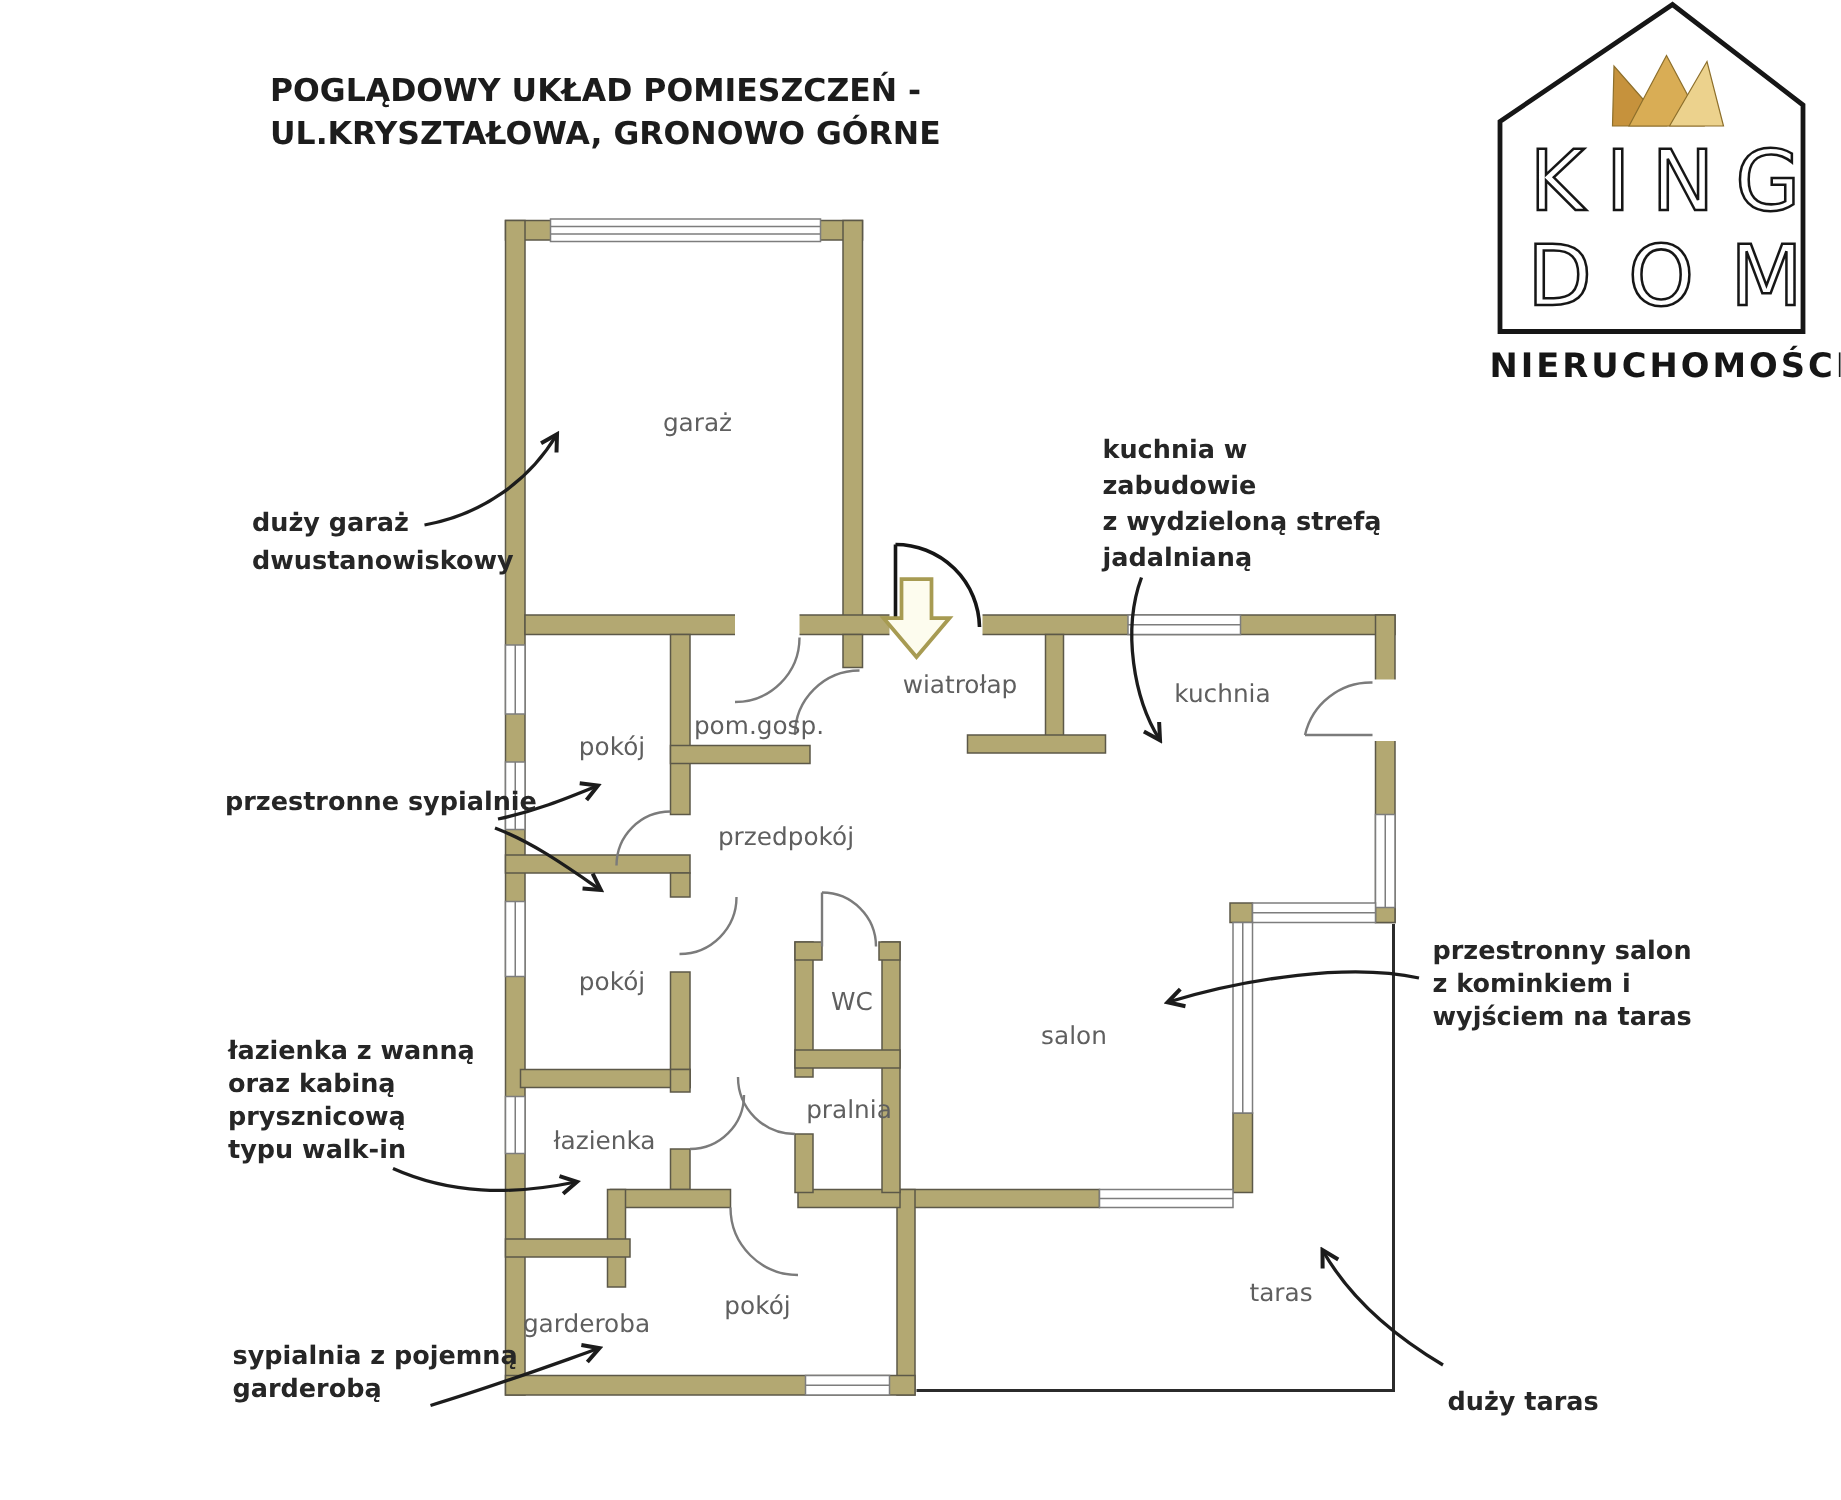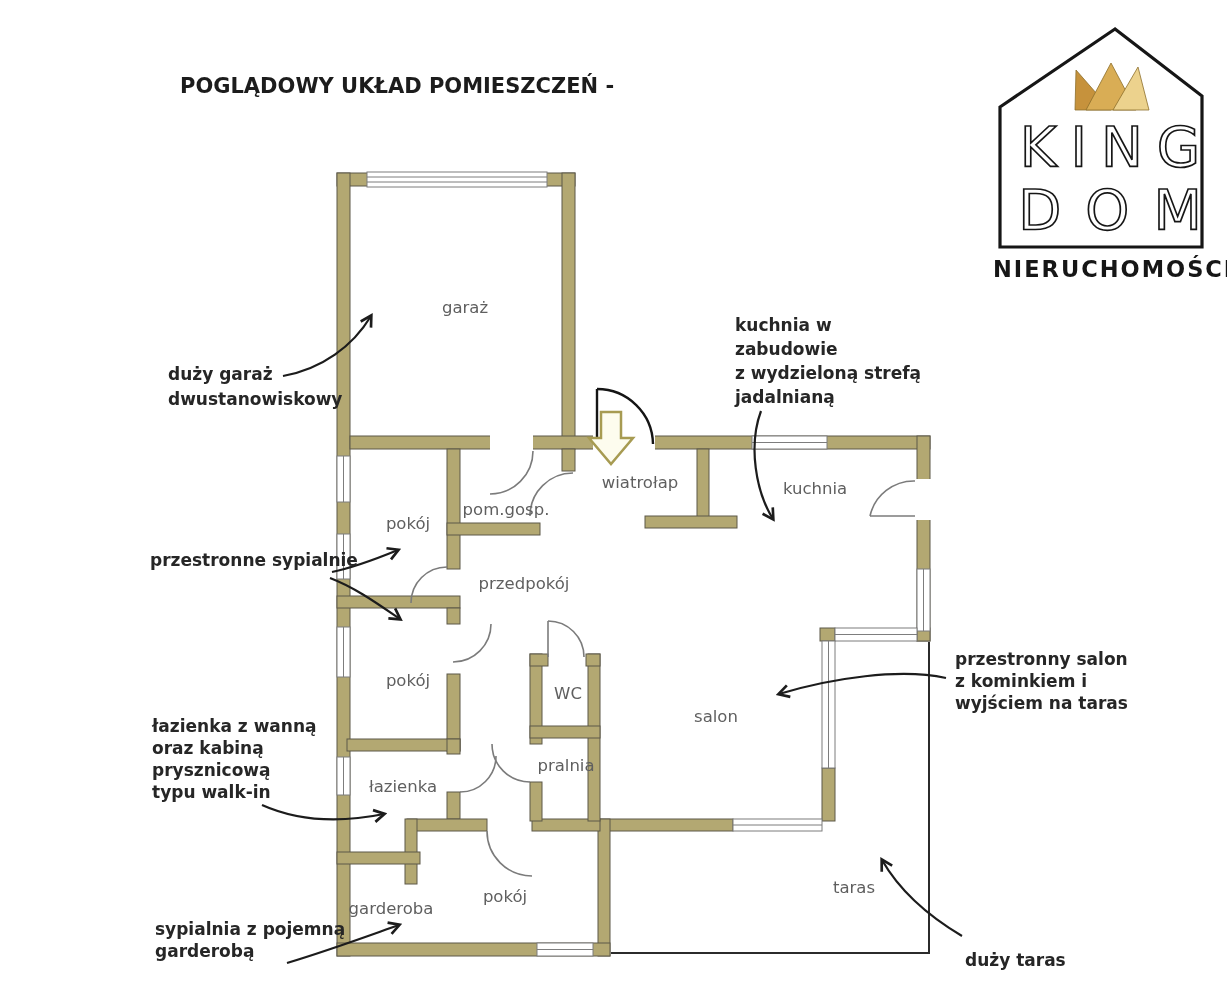--- a/index.html
+++ b/index.html
@@ -1,18 +1,18 @@
 <!DOCTYPE html>
 <html style="--wall-color: #b3a872; --crown-dark: #c6923c; --crown-mid: #d9ad55; --crown-light: #ecd28d;"><head>
 <meta charset="utf-8">
 <style>
   html,body{margin:0;padding:0;background:#fff;}
   body{width:1227px;height:1000px;position:relative;overflow:hidden;
        font-family:"Liberation Sans","DejaVu Sans",sans-serif;}
-  #stage{position:absolute;inset:0;width:1227px;height:745px;margin-top:26px;}
+  #stage{position:absolute;inset:0;width:1227px;height:745px;}
 
   .title-block{position:absolute;left:180px;top:46px;font-family:"DejaVu Sans","Liberation Sans",sans-serif;
                font-weight:bold;font-size:21px;line-height:29px;color:#1c1c1c;white-space:nowrap;}
 
   svg text{font-family:"DejaVu Sans","Liberation Sans",sans-serif;}
 
   .wall{fill:var(--wall-color,#b3a872);stroke:#5c5848;stroke-width:1;}
   .cut{fill:#fff;stroke:none;}
   .win{fill:#fff;stroke:#7d7d7d;stroke-width:1;}
   .winline{stroke:#7d7d7d;stroke-width:1;}
@@ -33,20 +33,21 @@
   .brand-dom{letter-spacing:24px;}
   .brand-sub{fill:#161616;font-weight:bold;font-size:22.5px;letter-spacing:2px;}
 </style>
 </head>
 <body>
 
 <div id="stage">
 
   <div class="title-block">
     <div>POGLĄDOWY UKŁAD POMIESZCZEŃ -</div>
+    <div>UL.KRYSZTAŁOWA, GRONOWO GÓRNE</div>
   </div>
 
   <svg width="1227" height="1000" viewBox="0 0 1227 1000" style="position:absolute;left:0;top:0;">
     <defs>
       <marker id="ah" viewBox="0 0 12 12" refX="9.5" refY="6" markerWidth="16" markerHeight="16" orient="auto" markerUnits="userSpaceOnUse">
         <path d="M2,1.5 L10,6 L2,10.5" fill="none" stroke="#1c1c1c" stroke-width="2"></path>
       </marker>
     </defs>
 
     <g>

